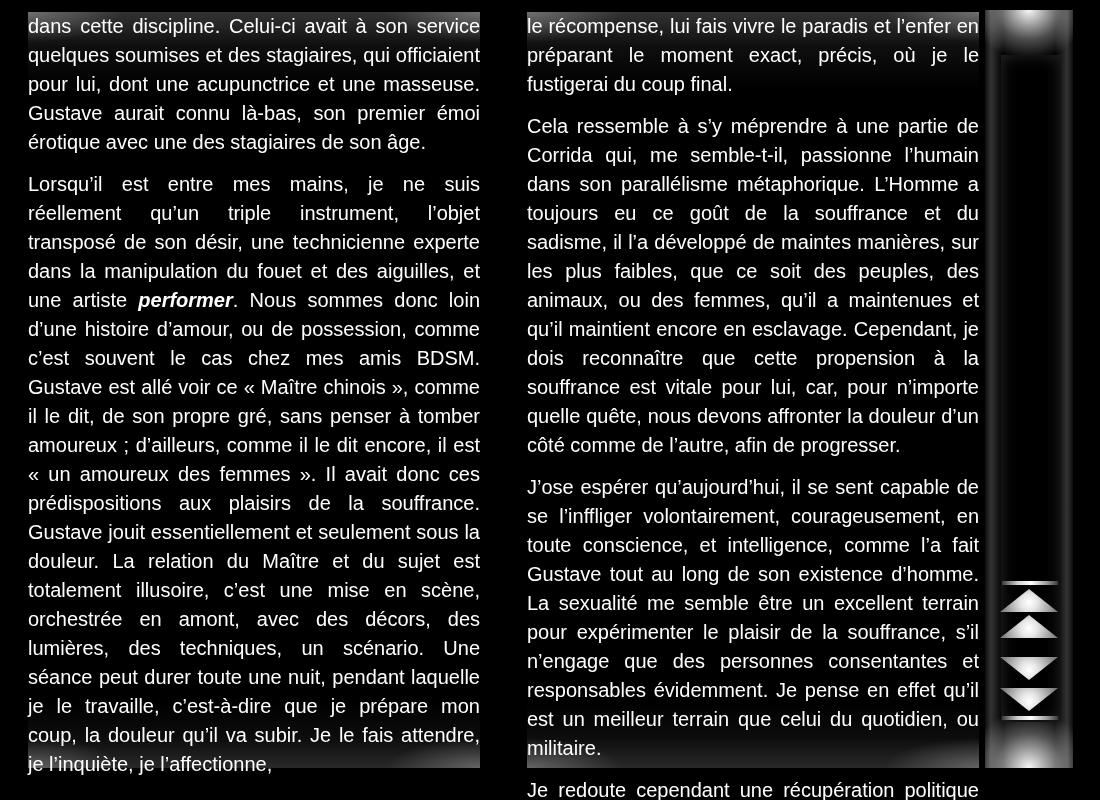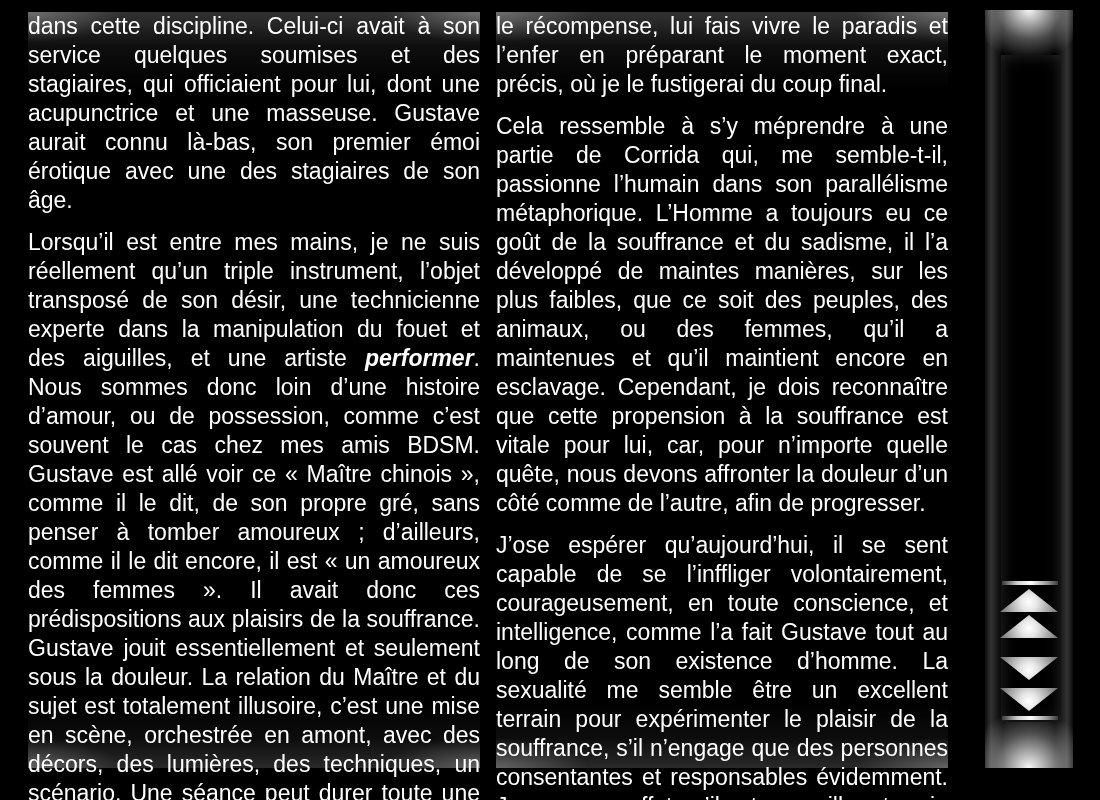--- a/index.html
+++ b/index.html
@@ -3,34 +3,34 @@
 <meta charset="utf-8">
 <style>
   html,body{margin:0;padding:0;background:#000;}
   .screen{
     position:relative;width:1100px;height:800px;background:#000;overflow:hidden;
     font-family:"Liberation Sans", sans-serif;
   }
   
   .page-col{
     position:absolute;top:12px;height:756px;width:452px;
-    color:#fff;font-size:23px;line-height:29px;text-align:justify;
+    color:#fff;font-size:20px;line-height:29px;text-align:justify;
     background:
       radial-gradient(ellipse 130px 42px at 0% 0%,   rgba(255,255,255,.30), transparent 72%),
       radial-gradient(ellipse 130px 42px at 100% 0%, rgba(255,255,255,.30), transparent 72%),
       linear-gradient(to bottom, rgba(255,255,255,.20) 0px, rgba(255,255,255,.06) 34px, transparent 78px),
       radial-gradient(ellipse 130px 42px at 0% 100%,   rgba(255,255,255,.28), transparent 72%),
       radial-gradient(ellipse 130px 42px at 100% 100%, rgba(255,255,255,.28), transparent 72%),
       linear-gradient(to top, rgba(255,255,255,.16) 0px, rgba(255,255,255,.05) 30px, transparent 66px),
       #000;
   }
   .page-col p{margin:0 0 13px 0;}
   .page-col p:last-child{margin-bottom:0;}
   .col-left{left:28px;}
-  .col-right{left:496px;}
+  .col-right{left:527px;}
   .run-italic{font-style:italic;font-weight:bold;}
 
   
   .scrollbar{
     position:absolute;left:985px;top:10px;width:88px;height:758px;
     background:
       radial-gradient(ellipse 90% 70px at 50% 0%,  rgba(255,255,255,.97) 0%, rgba(255,255,255,.30) 42%, transparent 72%),
       radial-gradient(ellipse 92% 78px at 50% 100%, rgba(255,255,255,.97) 0%, rgba(255,255,255,.30) 45%, transparent 75%),
       linear-gradient(to right, rgba(255,255,255,.05) 0px, rgba(255,255,255,.20) 6px, transparent 18px),
       linear-gradient(to left,  rgba(255,255,255,.05) 0px, rgba(255,255,255,.20) 6px, transparent 18px),

